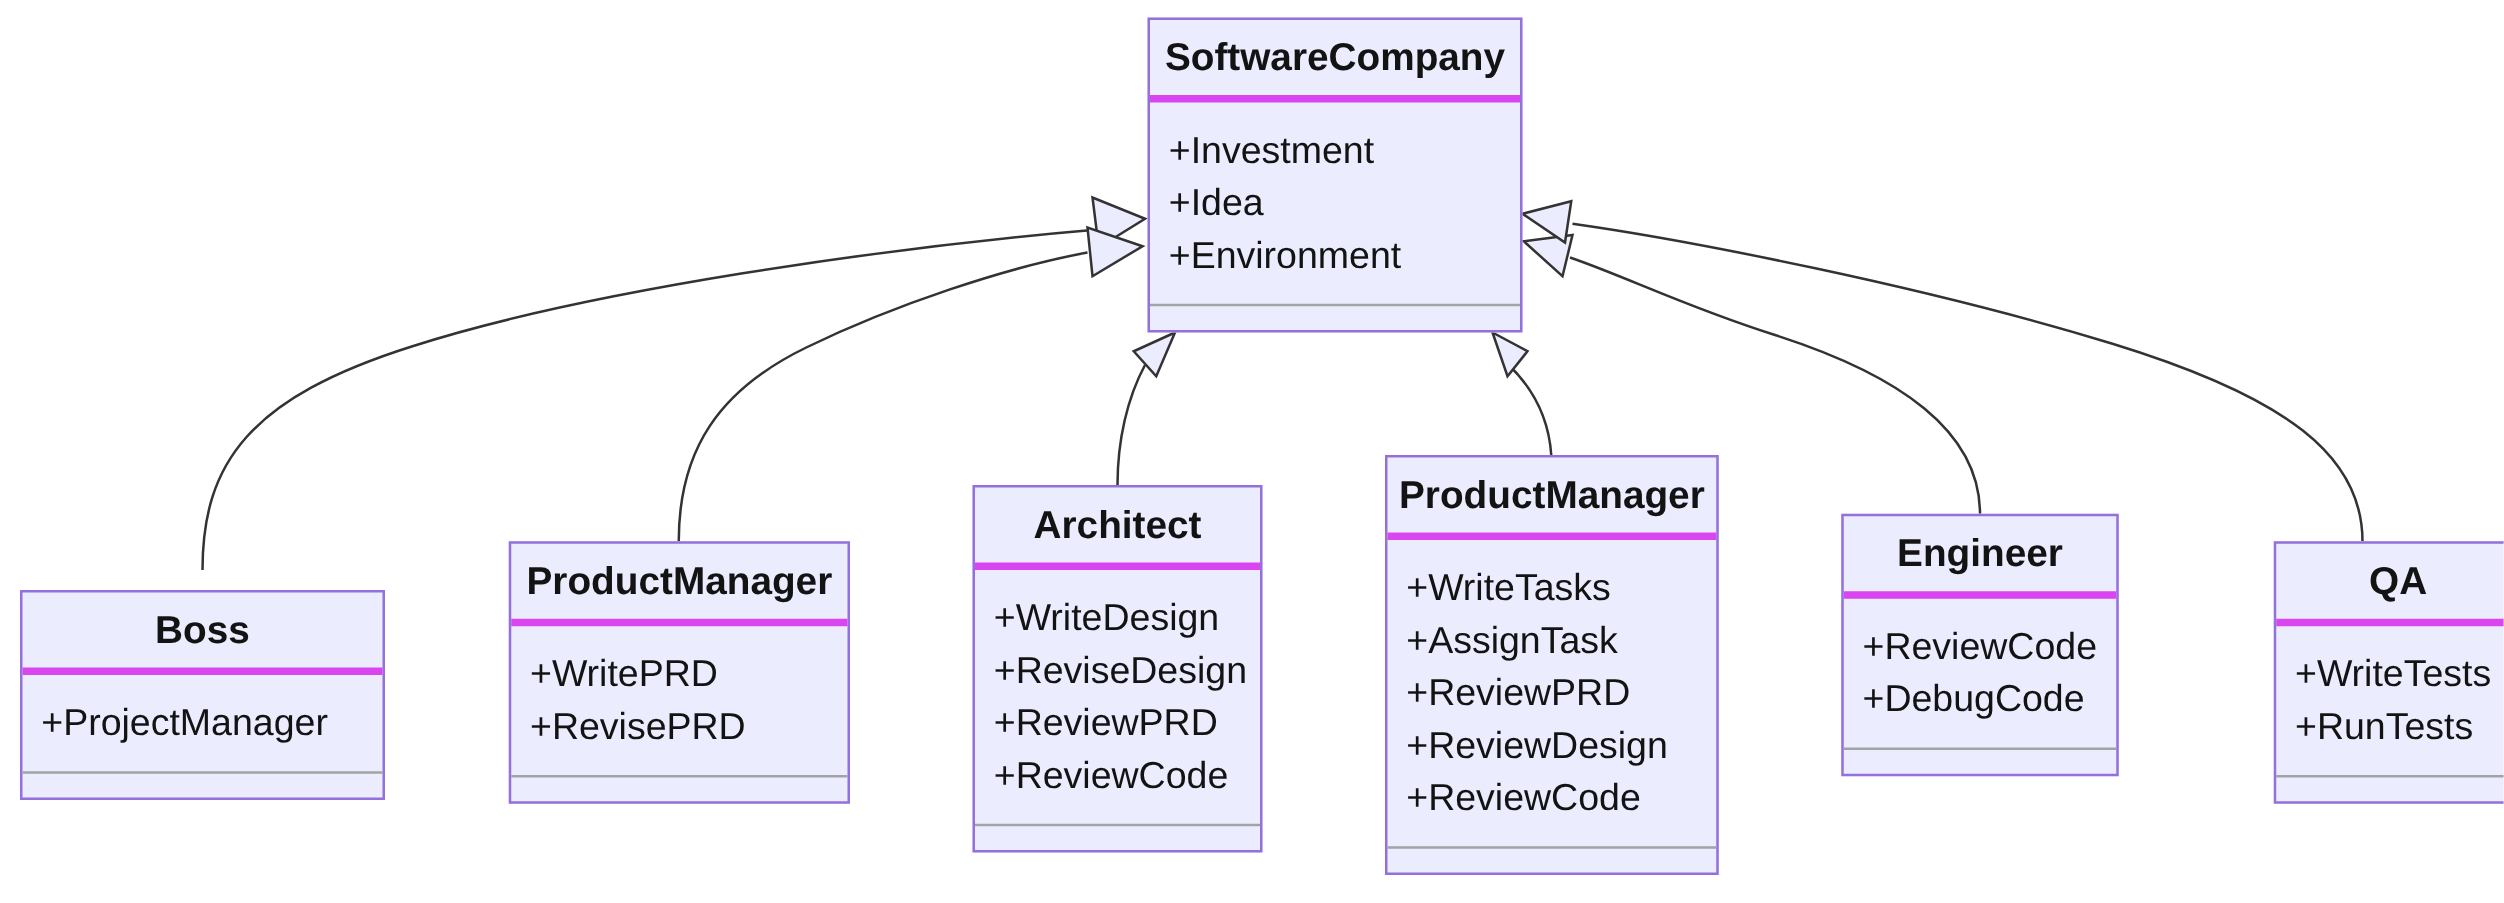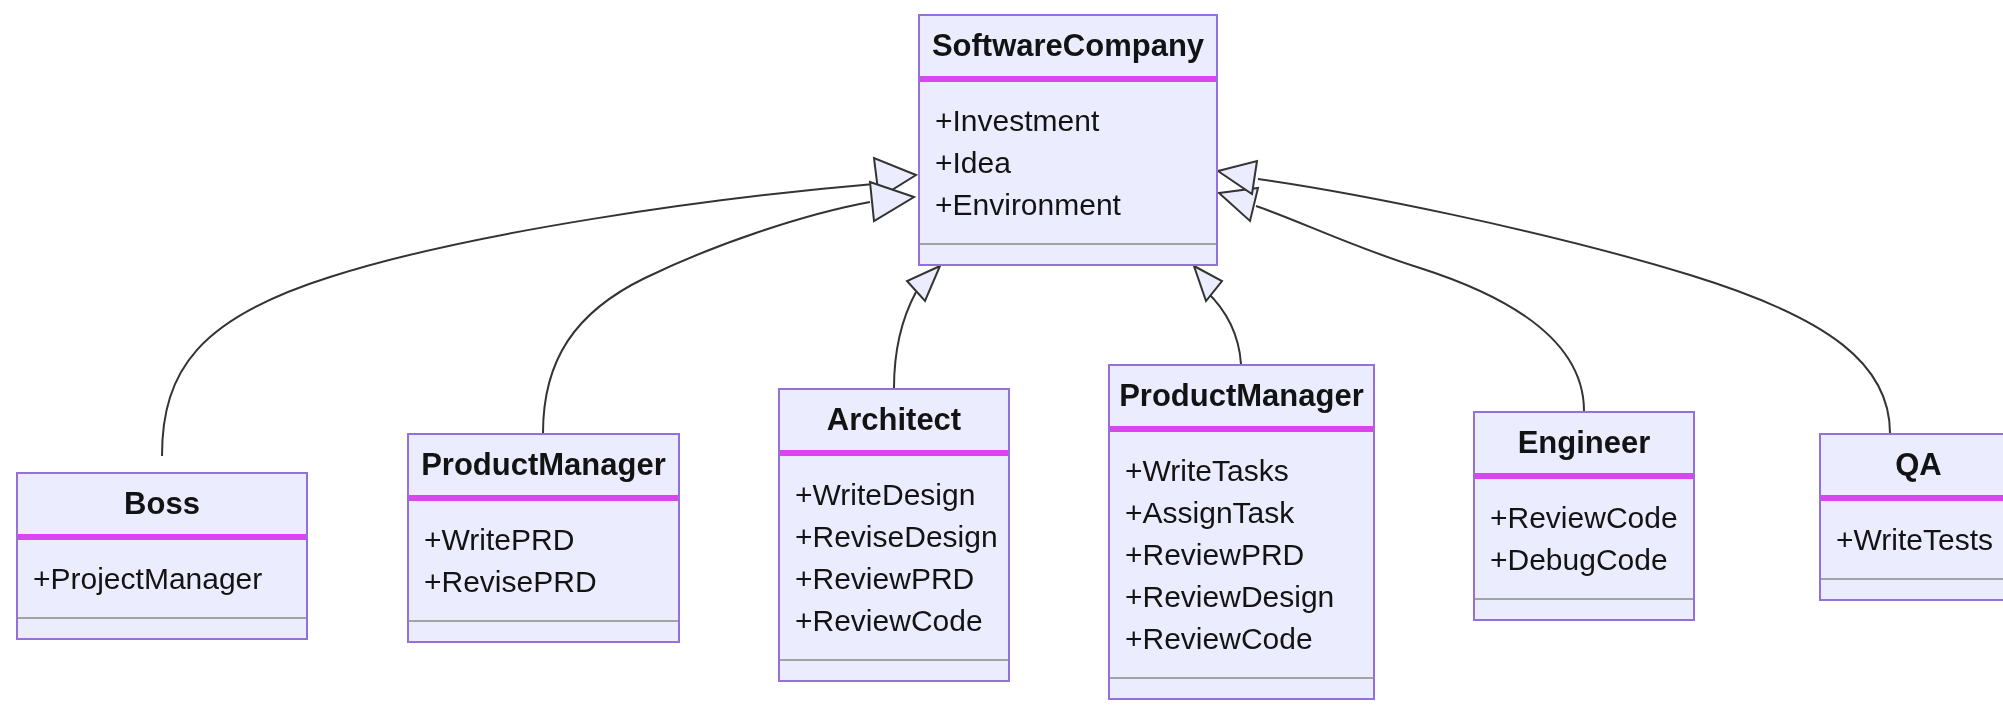--- a/index.html
+++ b/index.html
@@ -149,17 +149,18 @@
       <div class="member">+ReviewCode</div>
       <div class="member">+DebugCode</div>
     </div>
     <div class="cls-footer"></div>
   </div>
 
   <div class="cls" style="left:1791px; top:433px; width:199px;margin-left:28px;">
     <div class="cls-title">QA</div>
     <div class="cls-members">
       <div class="member">+WriteTests</div>
+      <div class="member">+RunTests</div>
     </div>
     <div class="cls-footer"></div>
   </div>
 
 </div>
 
 </body></html>

